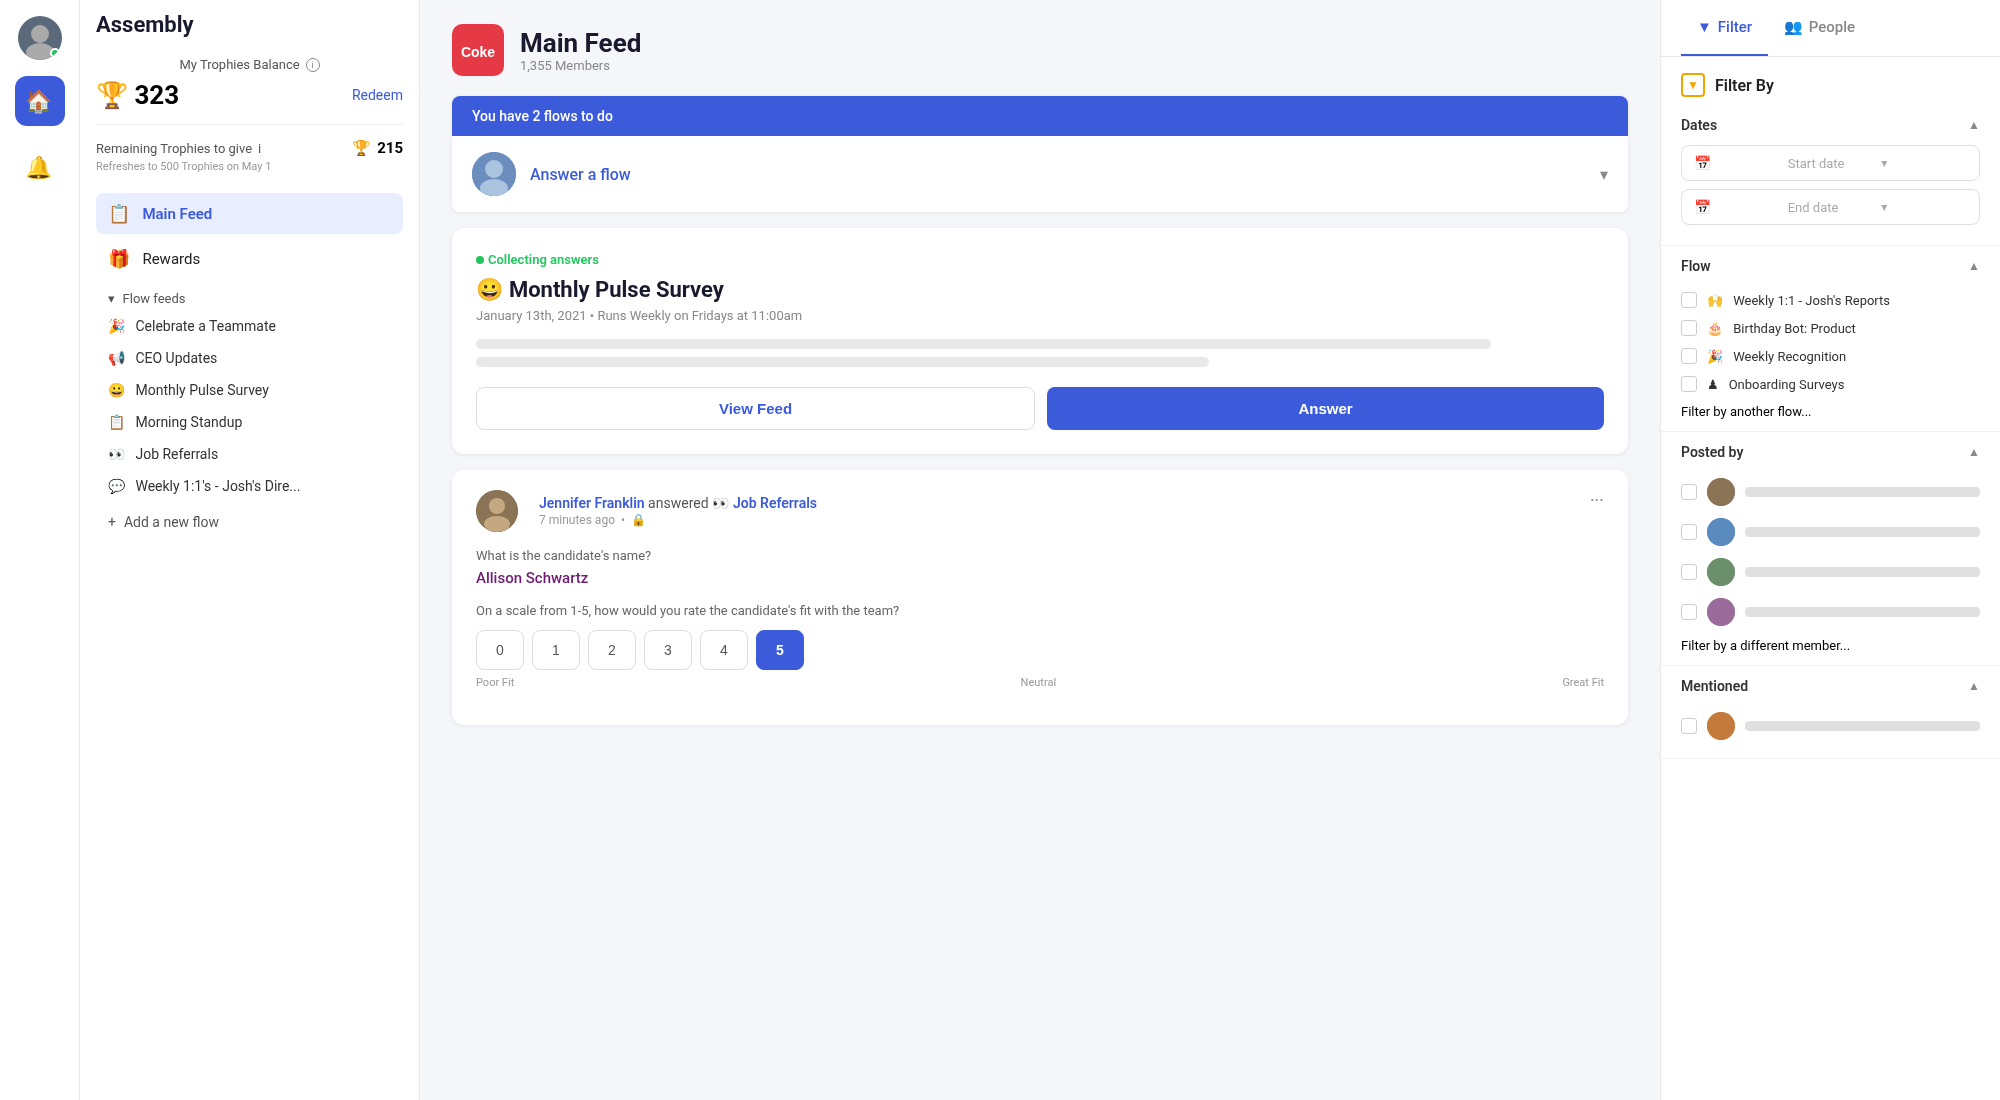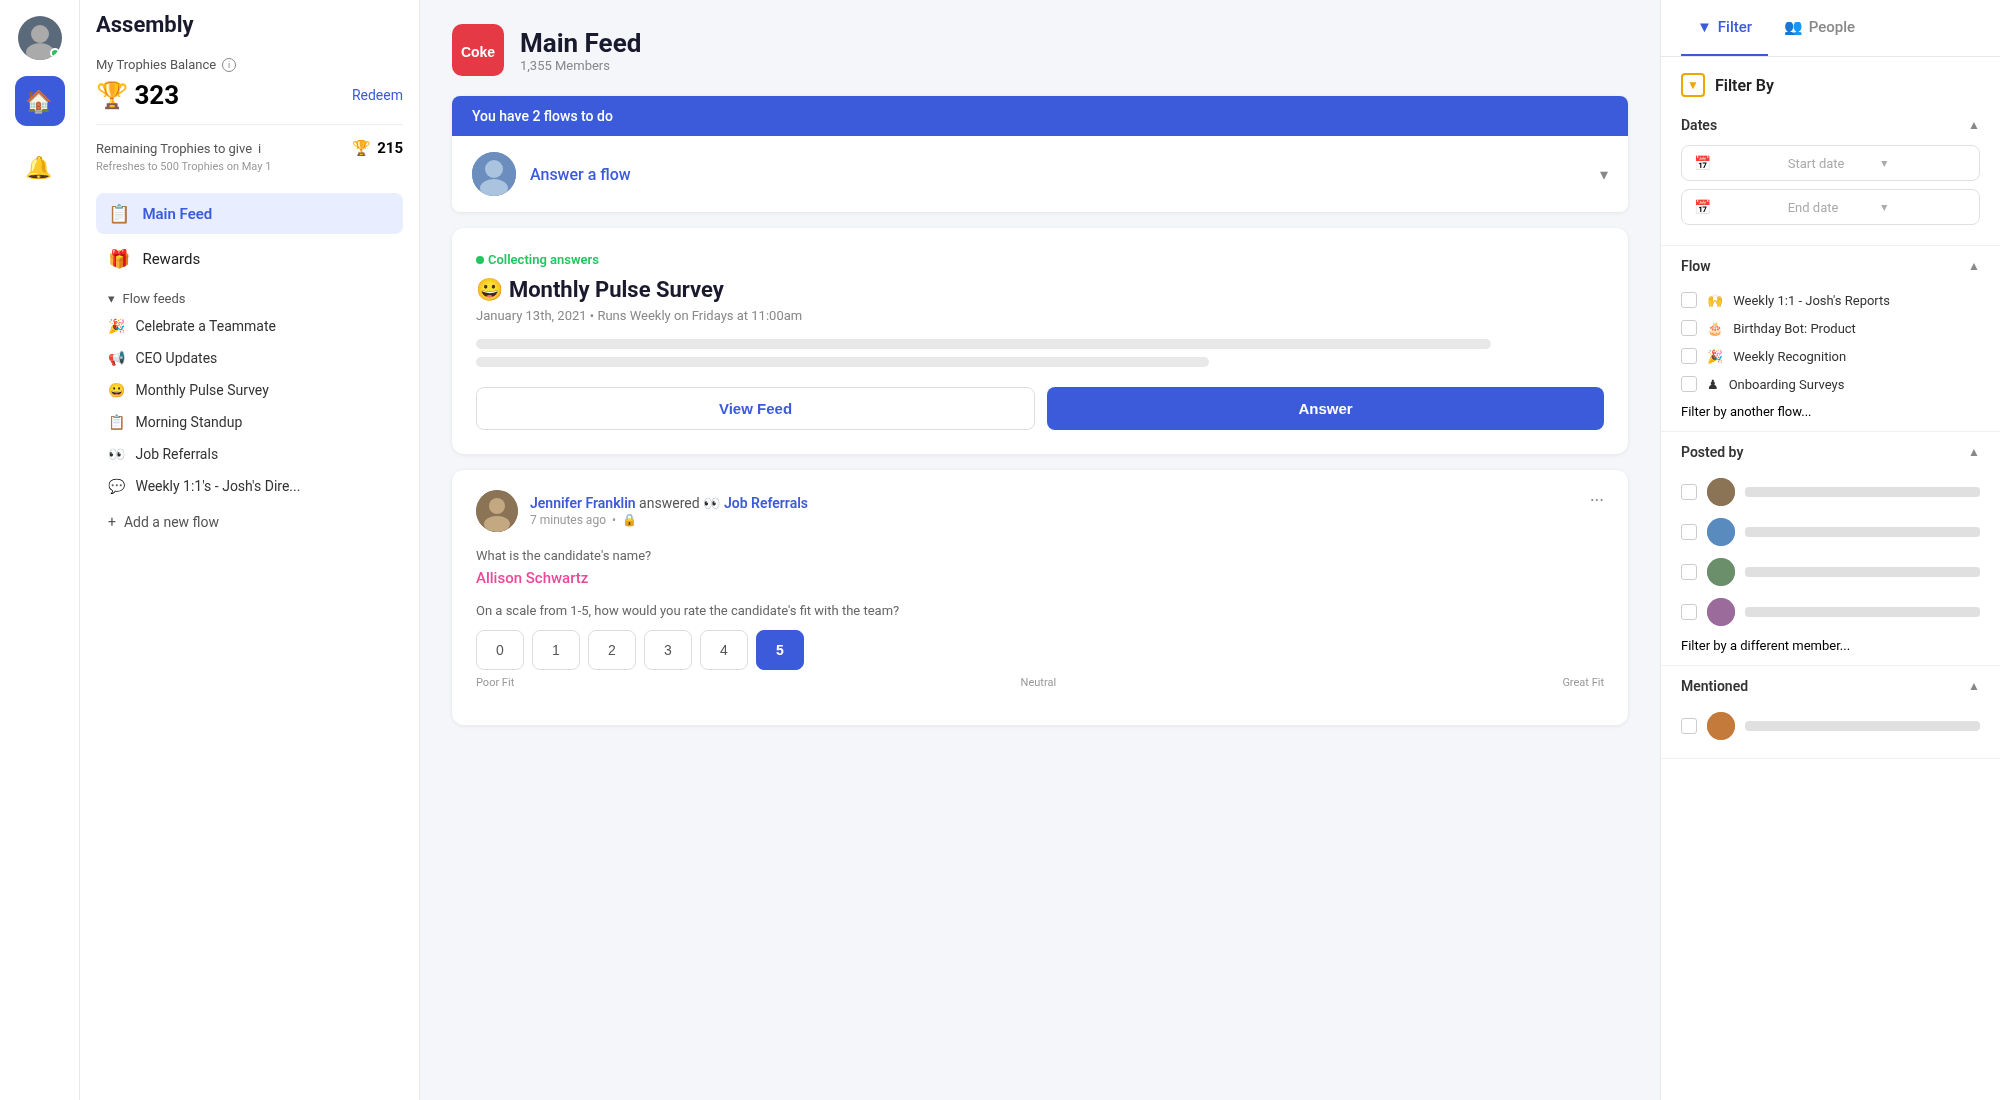--- a/index.html
+++ b/index.html
@@ -40,21 +40,21 @@
     .sidebar {
       width: 340px;
       background: #fff;
       border-right: 1px solid #e8e8e8;
       padding: 12px 16px;
       flex-shrink: 0;
       overflow-y: auto;
     }
     .sidebar-brand { font-size: 22px; font-weight: 700; color: #1a1a2e; margin-bottom: 20px; }
     .trophies-section { margin-bottom: 20px; }
-    .trophies-label { font-size: 13px; color: #555; display: flex; align-items: center; gap: 6px; margin-bottom: 8px; }
+    .trophies-label { font-size: 13px; color: #555; display: flex; align-items: center; gap: 6px; margin-bottom: 8px; justify-content: center; }
     .trophies-label .info-icon { width: 14px; height: 14px; border-radius: 50%; border: 1px solid #888; display: inline-flex; align-items: center; justify-content: center; font-size: 9px; color: #888; }
     .trophies-balance { display: flex; align-items: center; justify-content: space-between; }
     .trophies-count { font-size: 26px; font-weight: 700; display: flex; align-items: center; gap: 6px; }
     .redeem-link { color: #3b5bdb; font-size: 14px; cursor: pointer; text-decoration: none; }
     .remaining-row { margin-top: 14px; padding-top: 14px; border-top: 1px solid #eee; }
     .remaining-label { font-size: 13px; color: #555; display: flex; align-items: center; gap: 6px; }
     .remaining-sub { font-size: 11px; color: #999; margin-top: 3px; }
     .remaining-right { display: flex; align-items: center; gap: 6px; font-size: 15px; font-weight: 700; }
 
     .nav-item {
@@ -142,32 +142,32 @@
       flex: 1; padding: 12px; border: none; border-radius: 8px;
       background: #3b5bdb; color: #fff; font-size: 15px; font-weight: 600; cursor: pointer;
     }
 
     
     .post-card {
       background: #fff; border-radius: 12px;
       padding: 20px 24px; box-shadow: 0 1px 4px rgba(0,0,0,0.07);
     }
     .post-header { display: flex; align-items: flex-start; justify-content: space-between; margin-bottom: 16px; }
-    .post-author { display: flex; align-items: center; gap: 12px; justify-content: flex-end; }
+    .post-author { display: flex; align-items: center; gap: 21px; justify-content: flex-end; }
     .post-avatar { width: 42px; height: 42px; border-radius: 50%; background: #8b7355; flex-shrink: 0; overflow: hidden; }
     .post-author-info {}
     .post-author-name { font-size: 14px; }
     .post-author-name .name { color: #3b5bdb; font-weight: 600; cursor: pointer; }
     .post-author-name .action { color: #555; }
     .post-author-name .flow { color: #3b5bdb; font-weight: 600; cursor: pointer; }
     .post-time { font-size: 12px; color: #999; display: flex; align-items: center; gap: 6px; margin-top: 2px; }
     .post-more { color: #888; cursor: pointer; font-size: 18px; }
 
     .post-question { font-size: 13px; color: #666; margin-bottom: 6px; }
-    .post-answer { font-size: 15px; font-weight: 500; color: #ec4899; margin-bottom: 16px; }
+    .post-answer { font-size: 15px; font-weight: 500; color: #701a75; margin-bottom: 16px; }
     .post-question2 { font-size: 13px; color: #666; margin-bottom: 12px; }
 
     .rating-row { display: flex; align-items: center; gap: 8px; margin-bottom: 6px; }
     .rating-btn {
       width: 48px; height: 40px; border-radius: 8px;
       border: 1.5px solid #ddd; background: #fff;
       display: flex; align-items: center; justify-content: center;
       font-size: 14px; color: #555; cursor: pointer;
     }
     .rating-btn.selected { background: #3b5bdb; color: #fff; border-color: #3b5bdb; font-weight: 700; }

